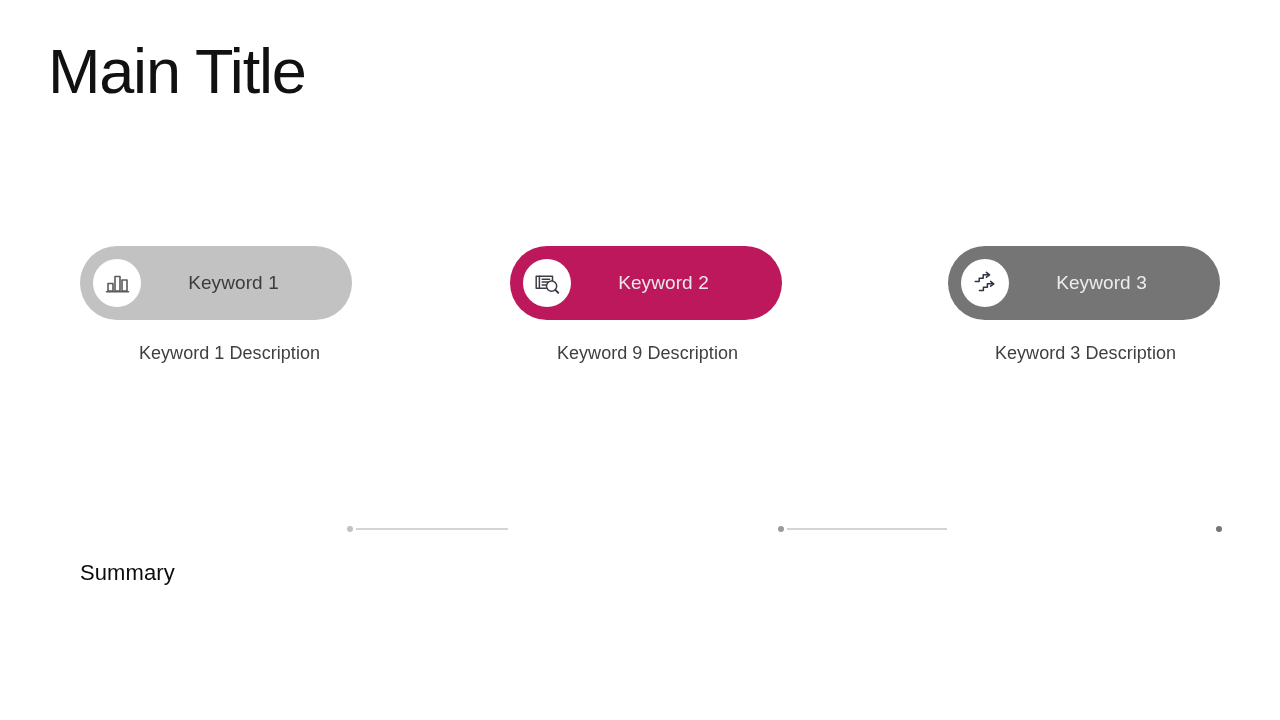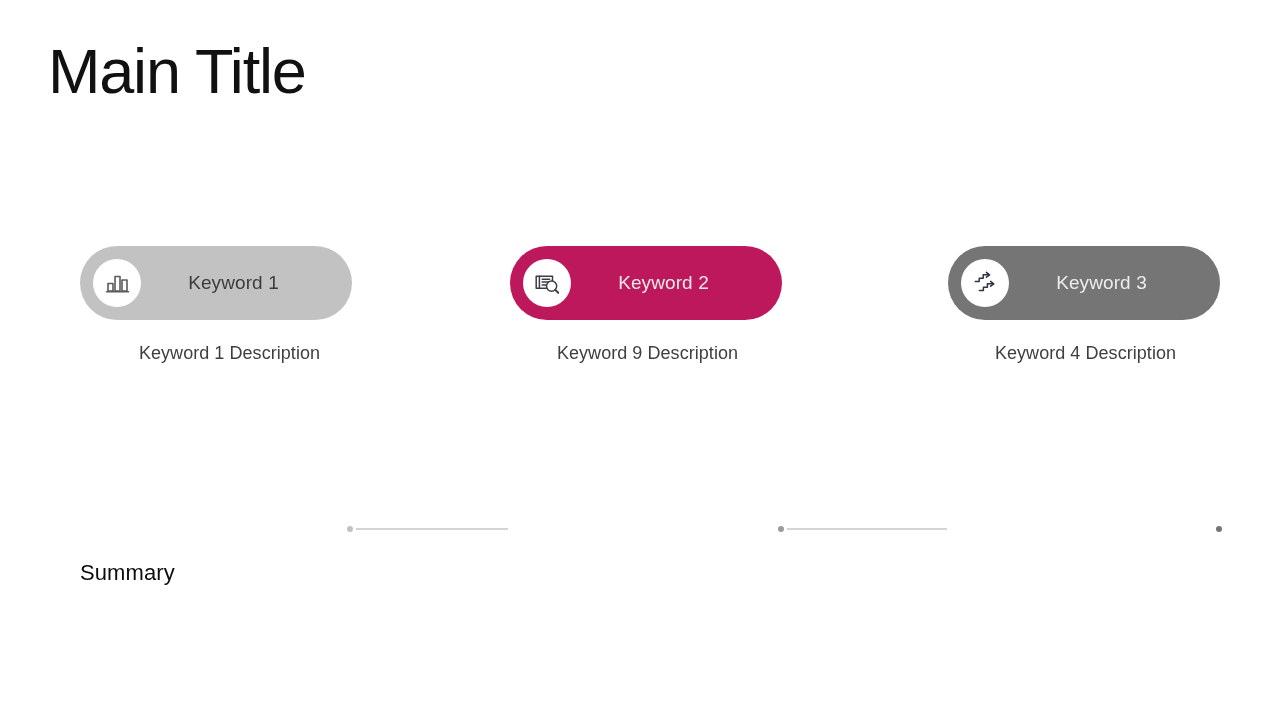--- a/index.html
+++ b/index.html
@@ -181,15 +181,15 @@
   <div class="connector connector-1"></div>
   <div class="connector connector-2"></div>
 
   <div class="node node-1"></div>
   <div class="node node-2"></div>
   <div class="node node-3"></div>
 </div>
 
 <div class="desc desc-1">Keyword 1 Description</div>
 <div class="desc desc-2">Keyword 9 Description</div>
-<div class="desc desc-3">Keyword 4 Description</div>
+<div class="desc desc-3">Keyword 3 Description</div>
 
 <div class="summary">Summary</div>
 
 </body></html>

